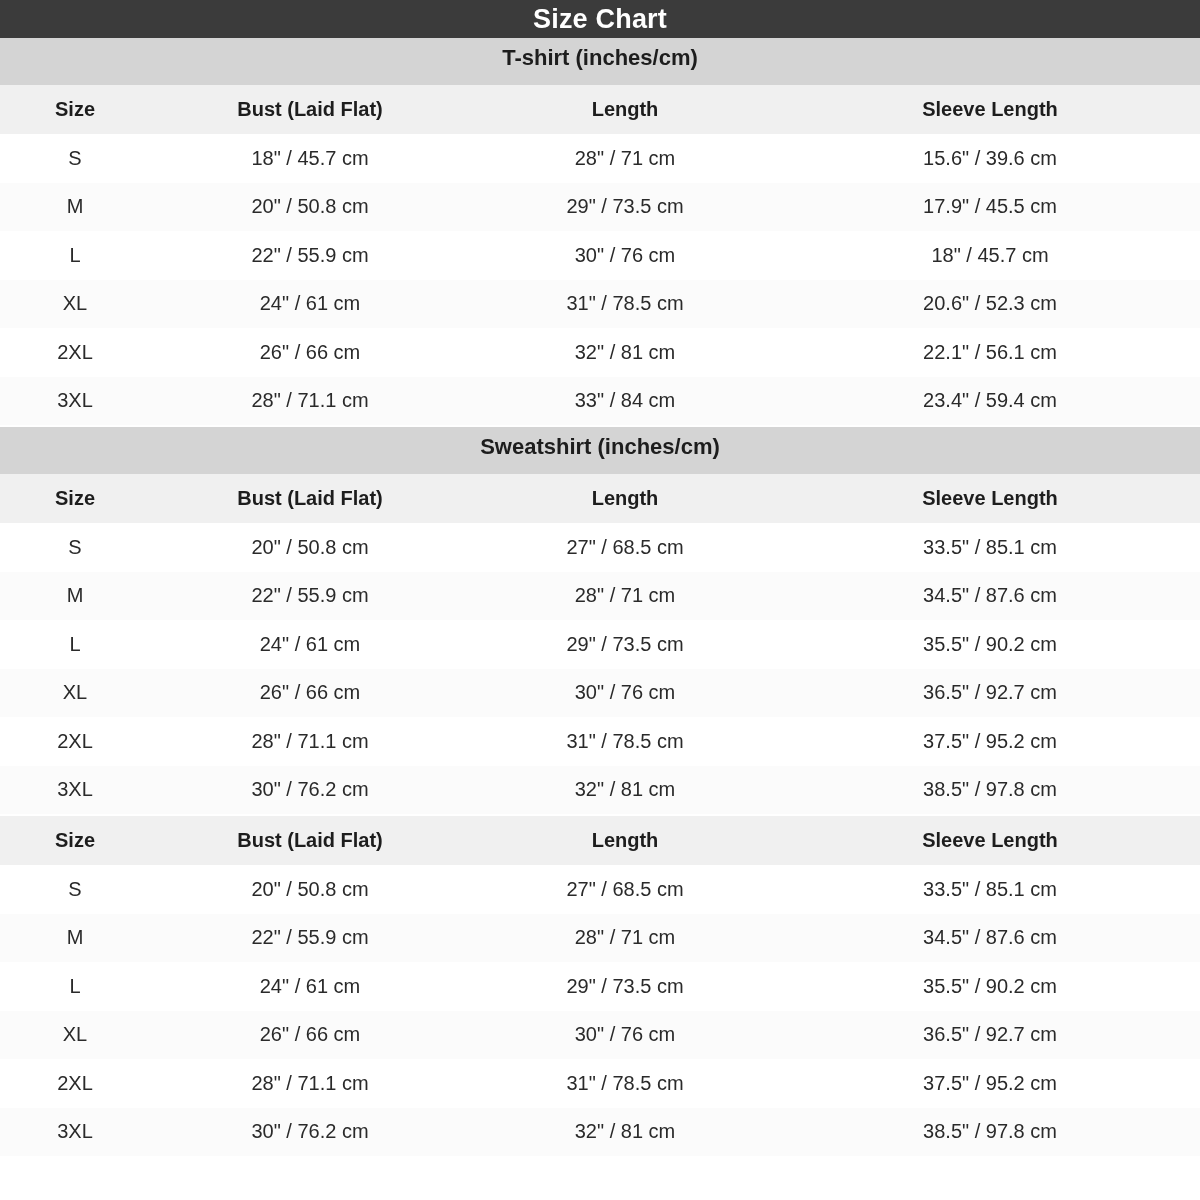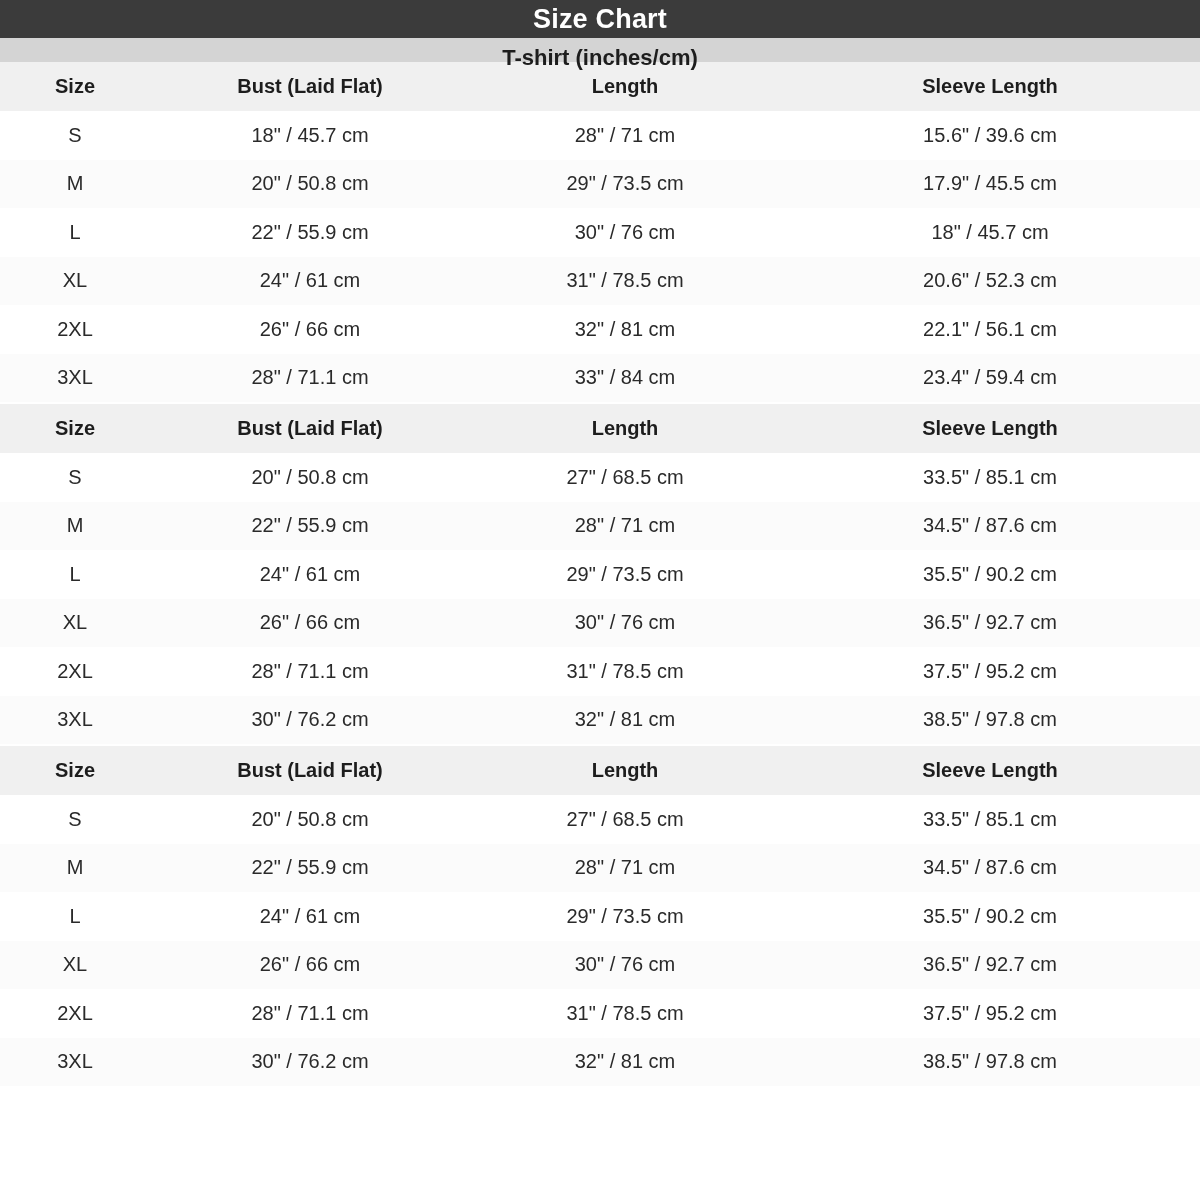--- a/index.html
+++ b/index.html
@@ -25,21 +25,21 @@
     font-weight: bold;
     line-height: 38px;
     height: 38px;
     letter-spacing: 0.2px;
   }
   .section-head {
     background: #d4d4d4;
     text-align: center;
     font-size: 22px;
     font-weight: bold;
-    height: 24px;
+    height: 47px;
     line-height: 40px;
     color: #1d1d1d;
   }
   table {
     width: 100%;
     border-collapse: collapse;
     table-layout: fixed;
   }
   col.c-size { width: 150px; }
   col.c-bust { width: 320px; }
@@ -131,20 +131,21 @@
         <td>3XL</td>
         <td>28" / 71.1 cm</td>
         <td>33" / 84 cm</td>
         <td>23.4" / 59.4 cm</td>
       </tr>
     </tbody>
   </table>
 
   <div class="sep"></div>
 
+  <div class="section-head">Sweatshirt (inches/cm)</div>
   <table>
     <colgroup>
       <col class="c-size">
         <col class="c-bust">
         <col class="c-len">
         <col class="c-slv">
     </colgroup>
     <thead>
       <tr>
         <th>Size</th>

